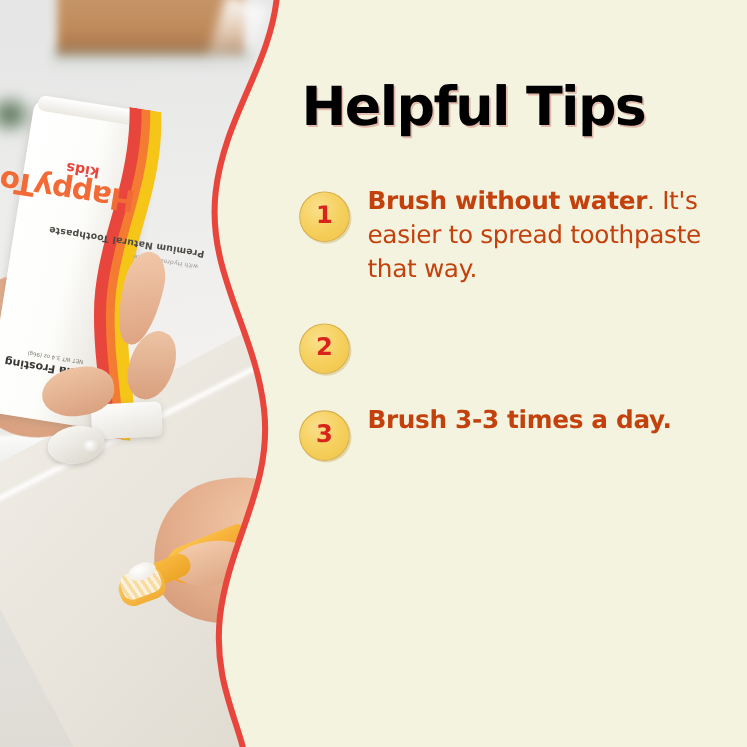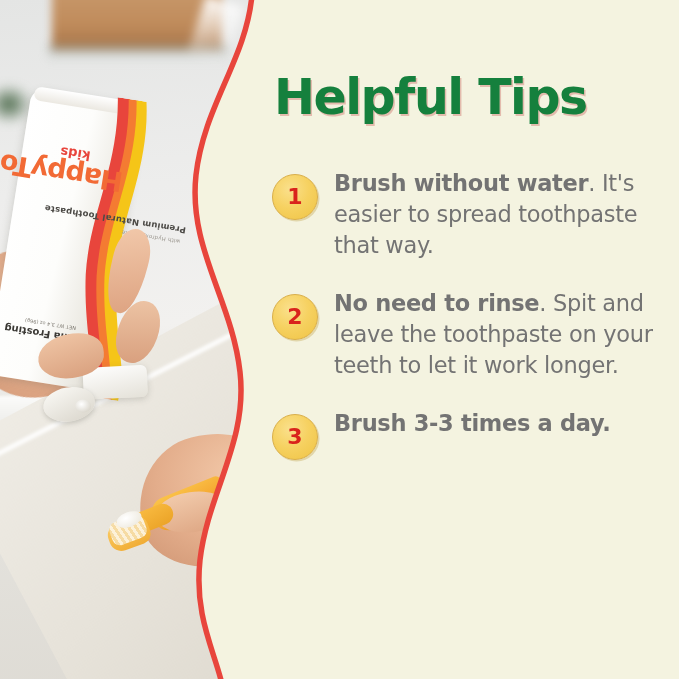--- a/index.html
+++ b/index.html
@@ -333,21 +333,21 @@
     height: 679px;
   }
   .title {
     position: absolute;
     left: 2px;
     top: 69px;
     font-family: "DejaVu Sans", sans-serif;
     font-weight: 700;
     font-size: 49px;
     letter-spacing: -1.5px;
-    color: #15803d;
+    color: #000000;
     text-shadow: 1.5px 1.5px 0 rgba(190,60,55,.30);
     white-space: nowrap;
   }
 
   .tips {
     position: absolute;
     left: 0;
     top: 165px;
     width: 392px;
   }
@@ -377,21 +377,21 @@
     font-size: 22px;
     color: #D9231C;
     line-height: 1;
     padding-bottom: 1px;
   }
   .tip-text {
     flex: 1 1 auto;
     font-family: "DejaVu Sans", "Liberation Sans", sans-serif;
     font-size: 22.5px;
     line-height: 1.38;
-    color: #737373;
+    color: #c2410c;
     letter-spacing: -0.3px;
     padding-top: 3px;
   }
   .tip-text b {
     font-weight: 700;
   }
 </style>
 </head>
 <body>
 
@@ -475,23 +475,20 @@
         </div>
         <div class="tip-text">
           <b>Brush without water</b><span>. It's easier to spread toothpaste that way.</span>
         </div>
       </div>
 
       <div class="tip">
         <div class="badge">
           <span class="badge-num">2</span>
         </div>
-        <div class="tip-text">
-          <b>No need to rinse</b><span>. Spit and leave the toothpaste on your teeth to let it work longer.</span>
-        </div>
       </div>
 
       <div class="tip">
         <div class="badge">
           <span class="badge-num">3</span>
         </div>
         <div class="tip-text">
           <b>Brush 3-3 times a day.</b><span></span>
         </div>
       </div>

